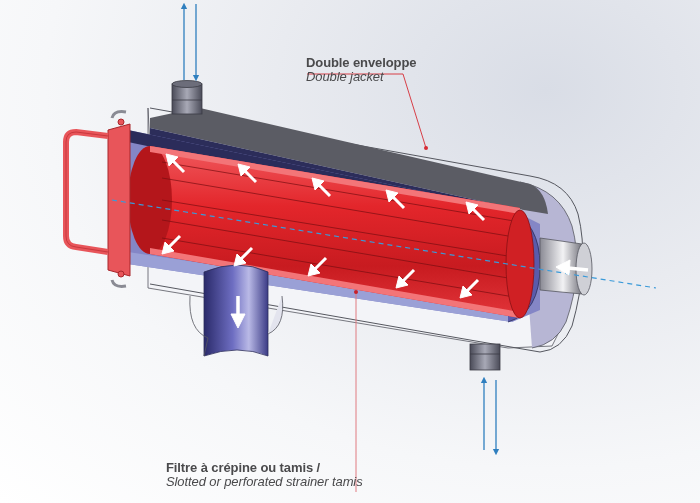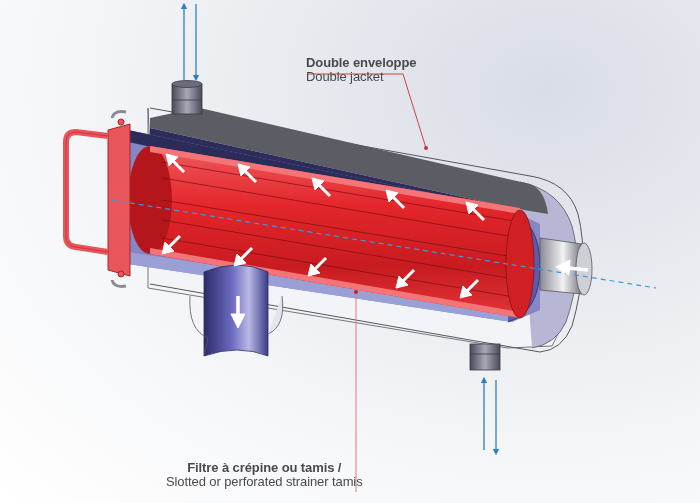--- a/index.html
+++ b/index.html
@@ -4,23 +4,23 @@
 <style>
   html, body { margin: 0; padding: 0; }
   body {
     width: 700px; height: 503px; overflow: hidden; position: relative;
     background: radial-gradient(ellipse at 78% 18%, #d9dde6 0%, #e9ebf0 35%, #f6f7f9 65%, #ffffff 100%);
     font-family: "Liberation Sans", "DejaVu Sans", sans-serif;
   }
   #diagram { position: absolute; left: 0; top: 0; width: 700px; height: 503px; }
   .label { position: absolute; color: #4a4a4c; font-size: 13px; line-height: 14px; letter-spacing: -0.1px; }
   .label .fr { font-weight: bold; }
-  .label .en { }
+  .label .en { font-style: italic; }
   #label-jacket { left: 306px; top: 56px; }
-  #label-filter { left: 166px; top: 461px; text-align: center; }
+  #label-filter { left: 166px; top: 461px; }
 </style>
 </head>
 <body>
 
 <svg id="diagram" viewBox="0 0 700 503" xmlns="http://www.w3.org/2000/svg">
   <defs>
     <linearGradient id="gRed" x1="0" y1="0" x2="0" y2="1">
       <stop offset="0" stop-color="#f05a5e"></stop>
       <stop offset="0.35" stop-color="#e3262b"></stop>
       <stop offset="0.7" stop-color="#c81b20"></stop>

